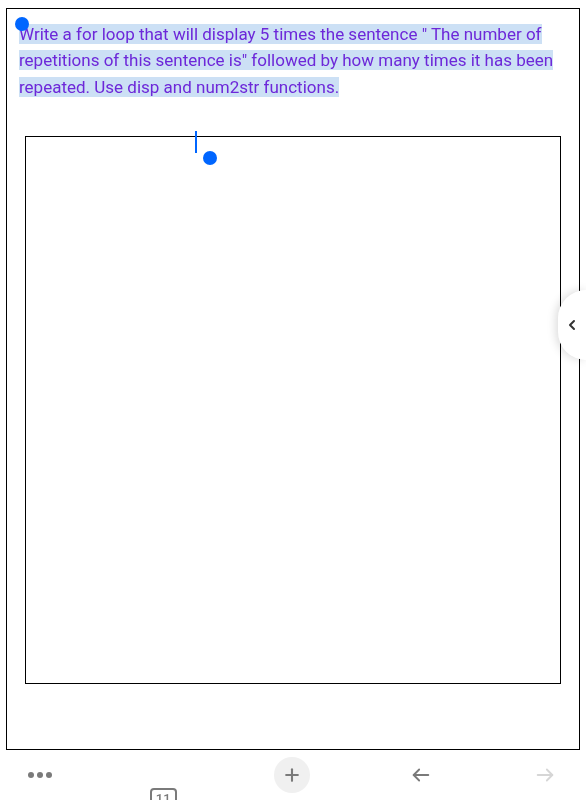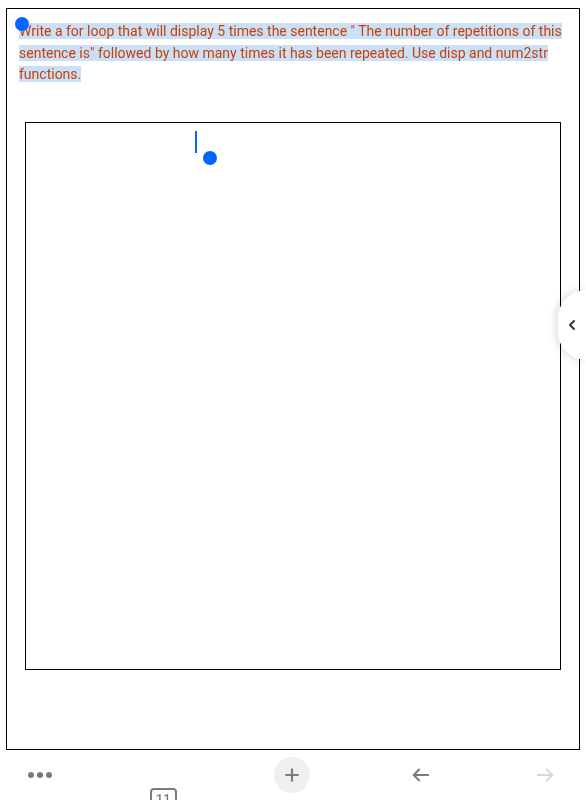--- a/index.html
+++ b/index.html
@@ -20,23 +20,23 @@
     .page-container {
       border: 1px solid #000000;
       margin: 8px 6px 0 6px;
       height: 742px;
       position: relative;
       background: #ffffff;
     }
     
     .question-text {
       padding: 12px 12px 8px 12px;
-      font-size: 14px;
+      font-size: 17px;
       line-height: 1.55;
-      color: #c2410c;
+      color: #6d28d9;
       position: relative;
     }
     
     .highlighted-text {
       background: #cce0f5;
       position: relative;
     }
     
     .selection-handle-start {
       position: absolute;

